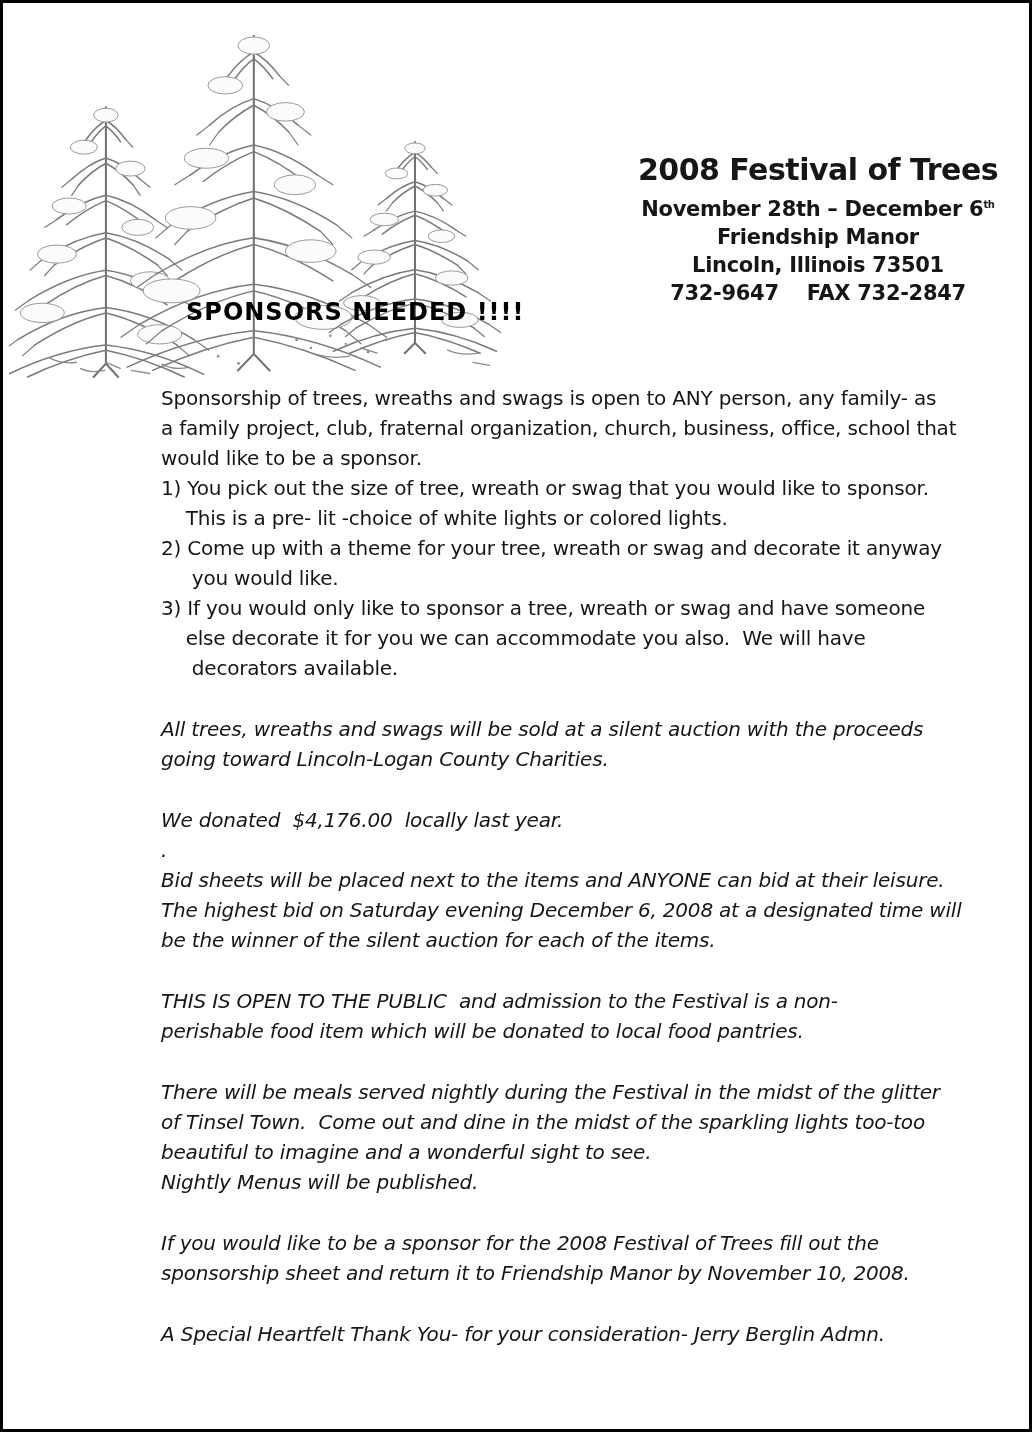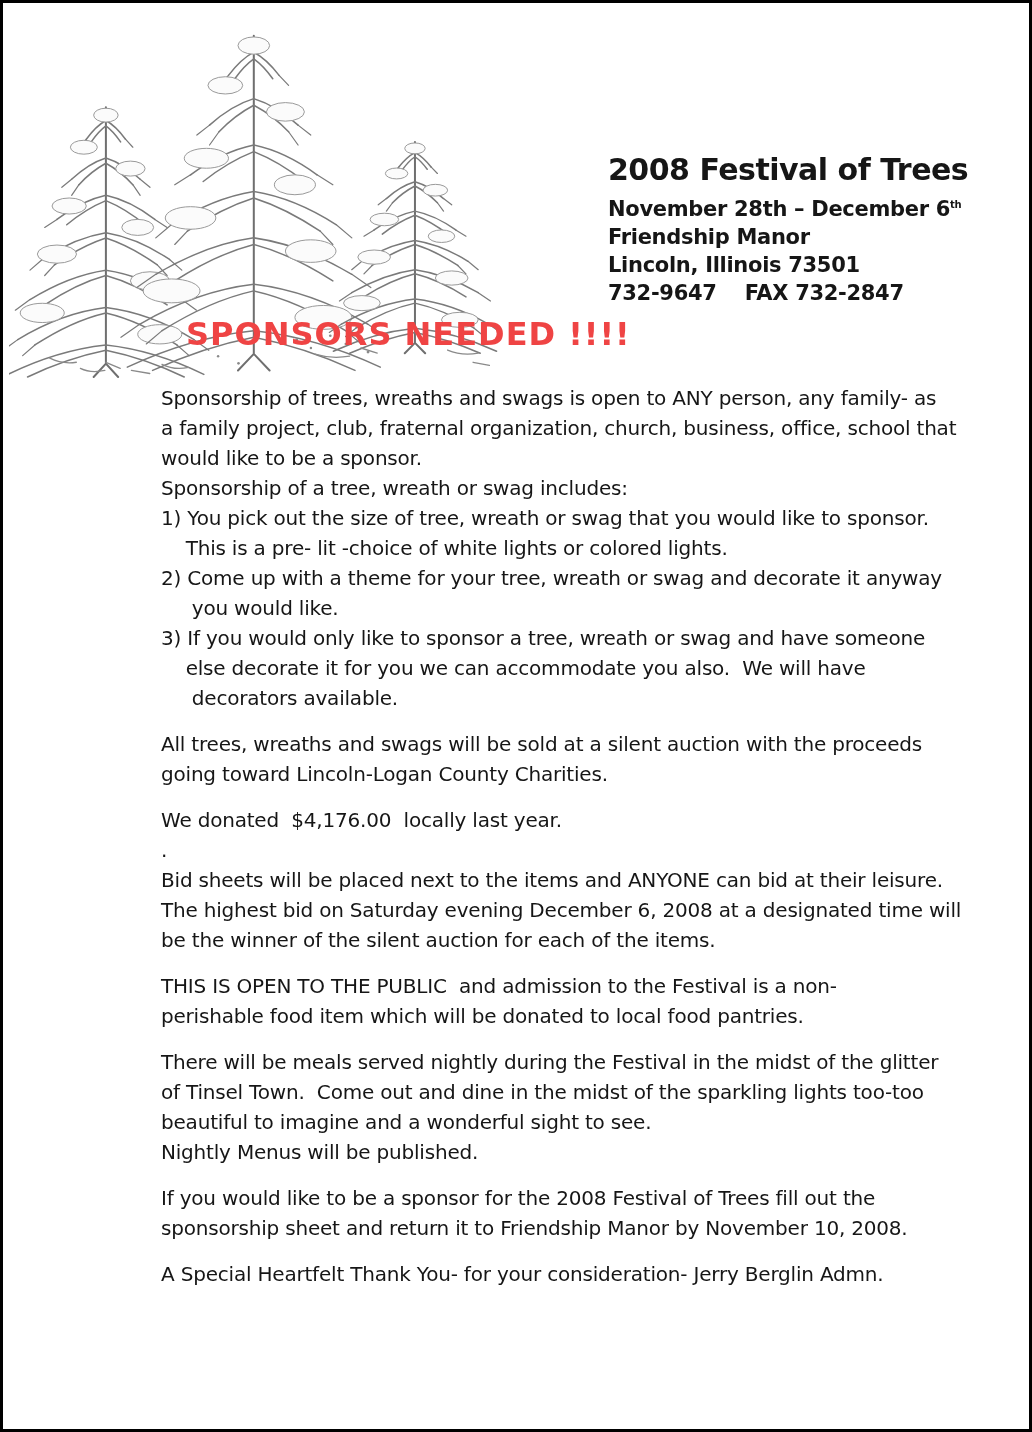--- a/index.html
+++ b/index.html
@@ -3,36 +3,36 @@
 <meta charset="utf-8">
 <style>
   html,body{margin:0;padding:0;background:#e9e9e9;}
   .page{
     position:relative;width:1032px;height:1432px;box-sizing:border-box;
     background:#ffffff;border:3px solid #000;overflow:hidden;
     font-family:"DejaVu Sans",sans-serif;color:#161616;
   }
   .trees{position:absolute;left:6px;top:8px;width:510px;height:368px;z-index:1;}
   .banner{
-    position:absolute;left:183px;top:312px;z-index:2;
-    font-size:32px;font-weight:bold;letter-spacing:1px;color:#ef4444;white-space:pre;
+    position:absolute;left:183px;top:295px;z-index:2;
+    font-size:24px;font-weight:bold;letter-spacing:1px;color:#000000;white-space:pre;
   }
   .header{
     position:absolute;left:605px;top:146px;width:420px;
-    font-weight:bold;z-index:2;
+    text-align:center;font-weight:bold;z-index:2;
   }
   .title{font-size:30px;line-height:42px;letter-spacing:-0.5px;margin-bottom:4px;}
   .hline{font-size:21px;line-height:28px;white-space:pre;letter-spacing:-0.3px;}
   .hline sup{font-size:10px;line-height:0;}
   .bodytext{
     position:absolute;left:158px;top:380px;width:864px;z-index:2;
     font-size:20px;line-height:30px;letter-spacing:-0.2px;
   }
   .block{white-space:pre-wrap;margin:0;}
-  .gap{margin-top:16px;}
+  .gap{margin-top:31px;font-style:italic;}
 </style>
 </head>
 <body>
 
 <div class="page">
 
   <svg class="trees" viewBox="0 0 500 360" aria-hidden="true">
     <defs>
       <g id="treeHalf" stroke="#7a7a7a" fill="none" stroke-linecap="round">
         <path vector-effect="non-scaling-stroke" stroke-width="1.5" d="M0,8 Q-4,10 -8,15 M0,10 Q-3,12 -6,16
@@ -90,21 +90,20 @@
     <div class="hline"><span>November 28th – December 6</span><sup>th</sup></div>
     <div class="hline">Friendship Manor</div>
     <div class="hline">Lincoln, Illinois 73501</div>
     <div class="hline">732-9647    FAX 732-2847</div>
   </div>
 
   <div class="bodytext">
     <div class="block">Sponsorship of trees, wreaths and swags is open to ANY person, any family- as
 a family project, club, fraternal organization, church, business, office, school that
 would like to be a sponsor.</div>
-    <div class="block">Sponsorship of a tree, wreath or swag includes:</div>
     <div class="block">1) You pick out the size of tree, wreath or swag that you would like to sponsor.
     This is a pre- lit -choice of white lights or colored lights.</div>
     <div class="block">2) Come up with a theme for your tree, wreath or swag and decorate it anyway
      you would like.</div>
     <div class="block">3) If you would only like to sponsor a tree, wreath or swag and have someone
     else decorate it for you we can accommodate you also.  We will have
      decorators available.</div>
     <div class="block gap">All trees, wreaths and swags will be sold at a silent auction with the proceeds
 going toward Lincoln-Logan County Charities.</div>
     <div class="block gap">We donated  $4,176.00  locally last year.

